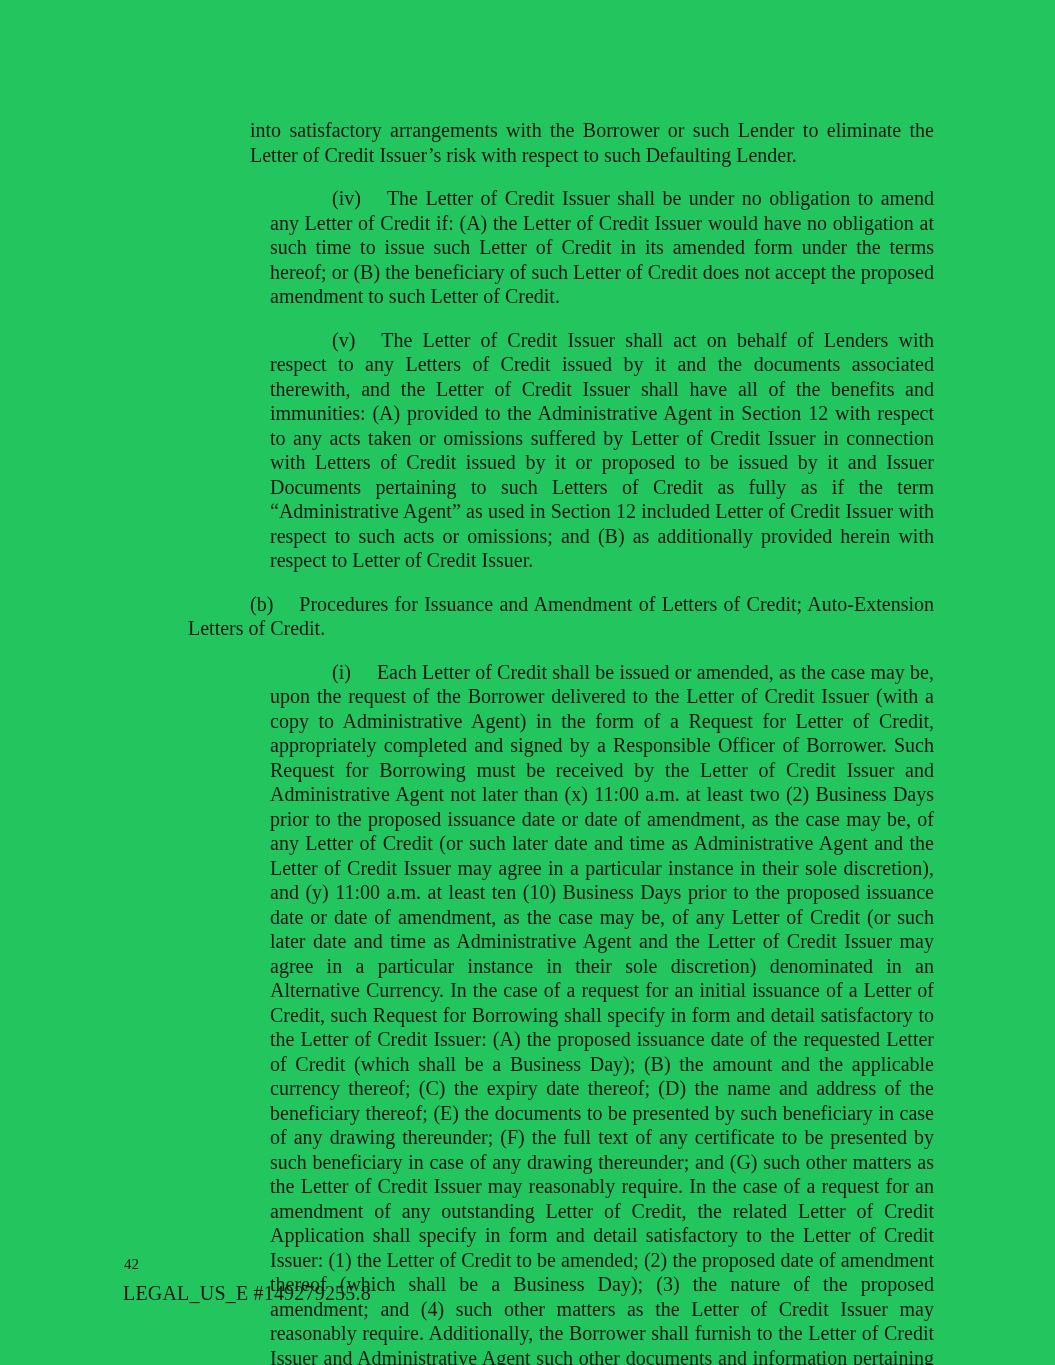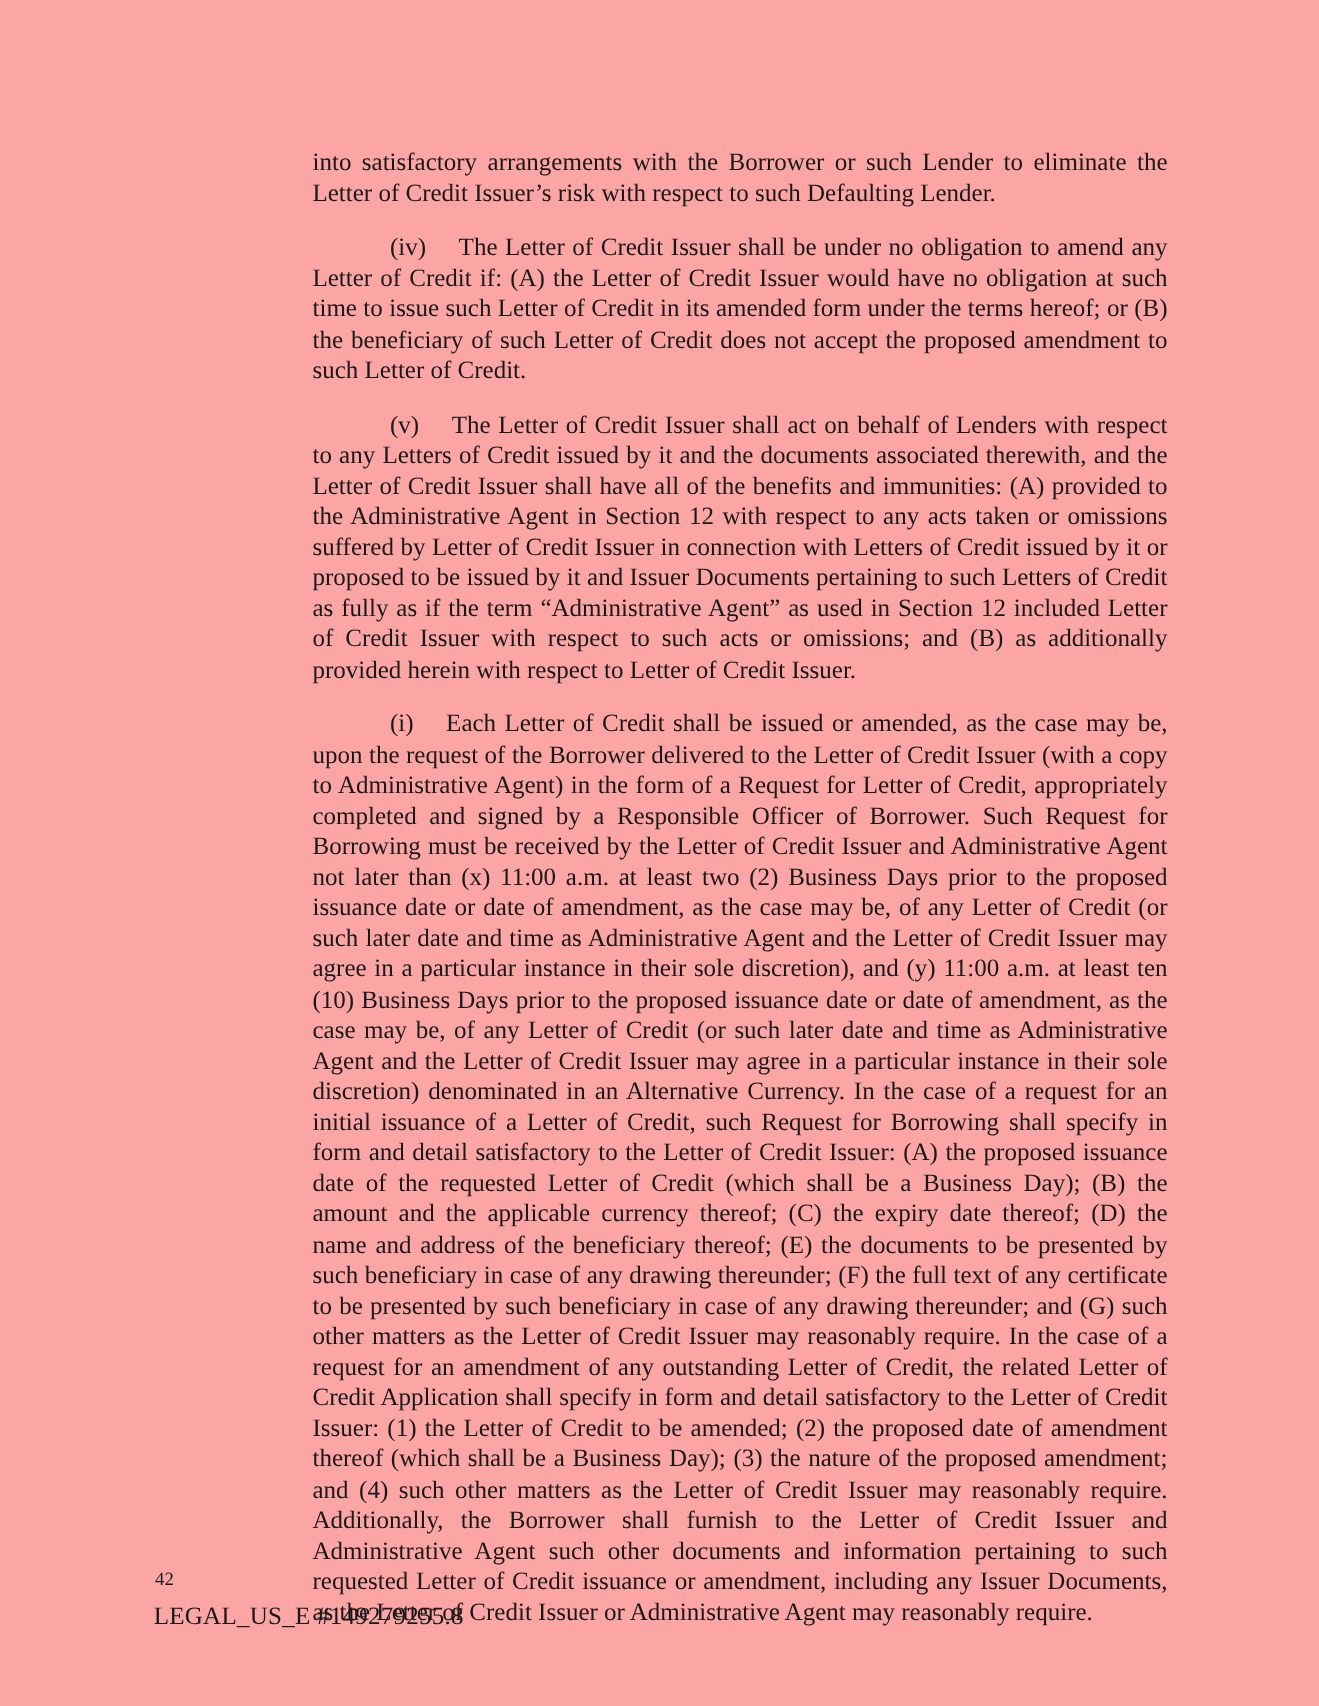--- a/index.html
+++ b/index.html
@@ -4,21 +4,21 @@
 <style>
   html, body {
     margin: 0;
     padding: 0;
     background: #ffffff;
   }
   .page {
     position: relative;
     width: 1055px;
     height: 1365px;
-    background: #fca5a5;
+    background: #22c55e;
     font-family: "Liberation Serif", "DejaVu Serif", serif;
     color: #181818;
     overflow: hidden;
   }
   .page-body {
     position: absolute;
     left: 188px;
     top: 118px;
     width: 746px;
     text-align: justify;
@@ -28,21 +28,21 @@
   .para {
     margin: 0 0 19px 0;
   }
   
   .para.cont {
     margin-left: 62px;
     text-indent: 0;
   }
   
   .para.sub {
-    margin-left: 62px;
+    margin-left: 82px;
     text-indent: 62px;
   }
   
   .para.lvl-b {
     margin-left: 0;
     text-indent: 62px;
   }
   .tab {
     display: inline-block;
     width: 26px;
@@ -69,20 +69,21 @@
 <div class="page">
 
   <div class="page-body">
 
     <p class="para cont"><span>into satisfactory arrangements with the Borrower or such Lender to eliminate the Letter of Credit Issuer’s risk with respect to such Defaulting Lender.</span></p>
 
     <p class="para sub"><span class="clause-label">(iv)</span><span class="tab"></span><span>The Letter of Credit Issuer shall be under no obligation to amend any Letter of Credit if: (A) the Letter of Credit Issuer would have no obligation at such time to issue such Letter of Credit in its amended form under the terms hereof; or (B) the beneficiary of such Letter of Credit does not accept the proposed amendment to such Letter of Credit.</span></p>
 
     <p class="para sub"><span class="clause-label">(v)</span><span class="tab"></span><span>The Letter of Credit Issuer shall act on behalf of Lenders with respect to any Letters of Credit issued by it and the documents associated therewith, and the Letter of Credit Issuer shall have all of the benefits and immunities: (A) provided to the Administrative Agent in Section 12 with respect to any acts taken or omissions suffered by Letter of Credit Issuer in connection with Letters of Credit issued by it or proposed to be issued by it and Issuer Documents pertaining to such Letters of Credit as fully as if the term “Administrative Agent” as used in Section 12 included Letter of Credit Issuer with respect to such acts or omissions; and (B) as additionally provided herein with respect to Letter of Credit Issuer.</span></p>
 
+    <p class="para lvl-b"><span class="clause-label">(b)</span><span class="tab"></span><span>Procedures for Issuance and Amendment of Letters of Credit; Auto-Extension Letters of Credit.</span></p>
 
     <p class="para sub"><span class="clause-label">(i)</span><span class="tab"></span><span>Each Letter of Credit shall be issued or amended, as the case may be, upon the request of the Borrower delivered to the Letter of Credit Issuer (with a copy to Administrative Agent) in the form of a Request for Letter of Credit, appropriately completed and signed by a Responsible Officer of Borrower.  Such Request for Borrowing must be received by the Letter of Credit Issuer and Administrative Agent not later than (x) 11:00 a.m. at least two (2) Business Days prior to the proposed issuance date or date of amendment, as the case may be, of any Letter of Credit (or such later date and time as Administrative Agent and the Letter of Credit Issuer may agree in a particular instance in their sole discretion), and (y) 11:00 a.m. at least ten (10) Business Days prior to the proposed issuance date or date of amendment, as the case may be, of any Letter of Credit (or such later date and time as Administrative Agent and the Letter of Credit Issuer may agree in a particular instance in their sole discretion) denominated in an Alternative Currency.  In the case of a request for an initial issuance of a Letter of Credit, such Request for Borrowing shall specify in form and detail satisfactory to the Letter of Credit Issuer: (A) the proposed issuance date of the requested Letter of Credit (which shall be a Business Day); (B) the amount and the applicable currency thereof; (C) the expiry date thereof; (D) the name and address of the beneficiary thereof; (E) the documents to be presented by such beneficiary in case of any drawing thereunder; (F) the full text of any certificate to be presented by such beneficiary in case of any drawing thereunder; and (G) such other matters as the Letter of Credit Issuer may reasonably require.  In the case of a request for an amendment of any outstanding Letter of Credit, the related Letter of Credit Application shall specify in form and detail satisfactory to the Letter of Credit Issuer: (1) the Letter of Credit to be amended; (2) the proposed date of amendment thereof (which shall be a Business Day); (3) the nature of the proposed amendment; and (4) such other matters as the Letter of Credit Issuer may reasonably require.  Additionally, the Borrower shall furnish to the Letter of Credit Issuer and Administrative Agent such other documents and information pertaining to such requested Letter of Credit issuance or amendment, including any Issuer Documents, as the Letter of Credit Issuer or Administrative Agent may reasonably require.</span></p>
 
   </div>
 
   <div class="footer-pagenum">42</div>
 
   <div class="footer-docid">LEGAL_US_E #149279255.8</div>
 
 </div>

